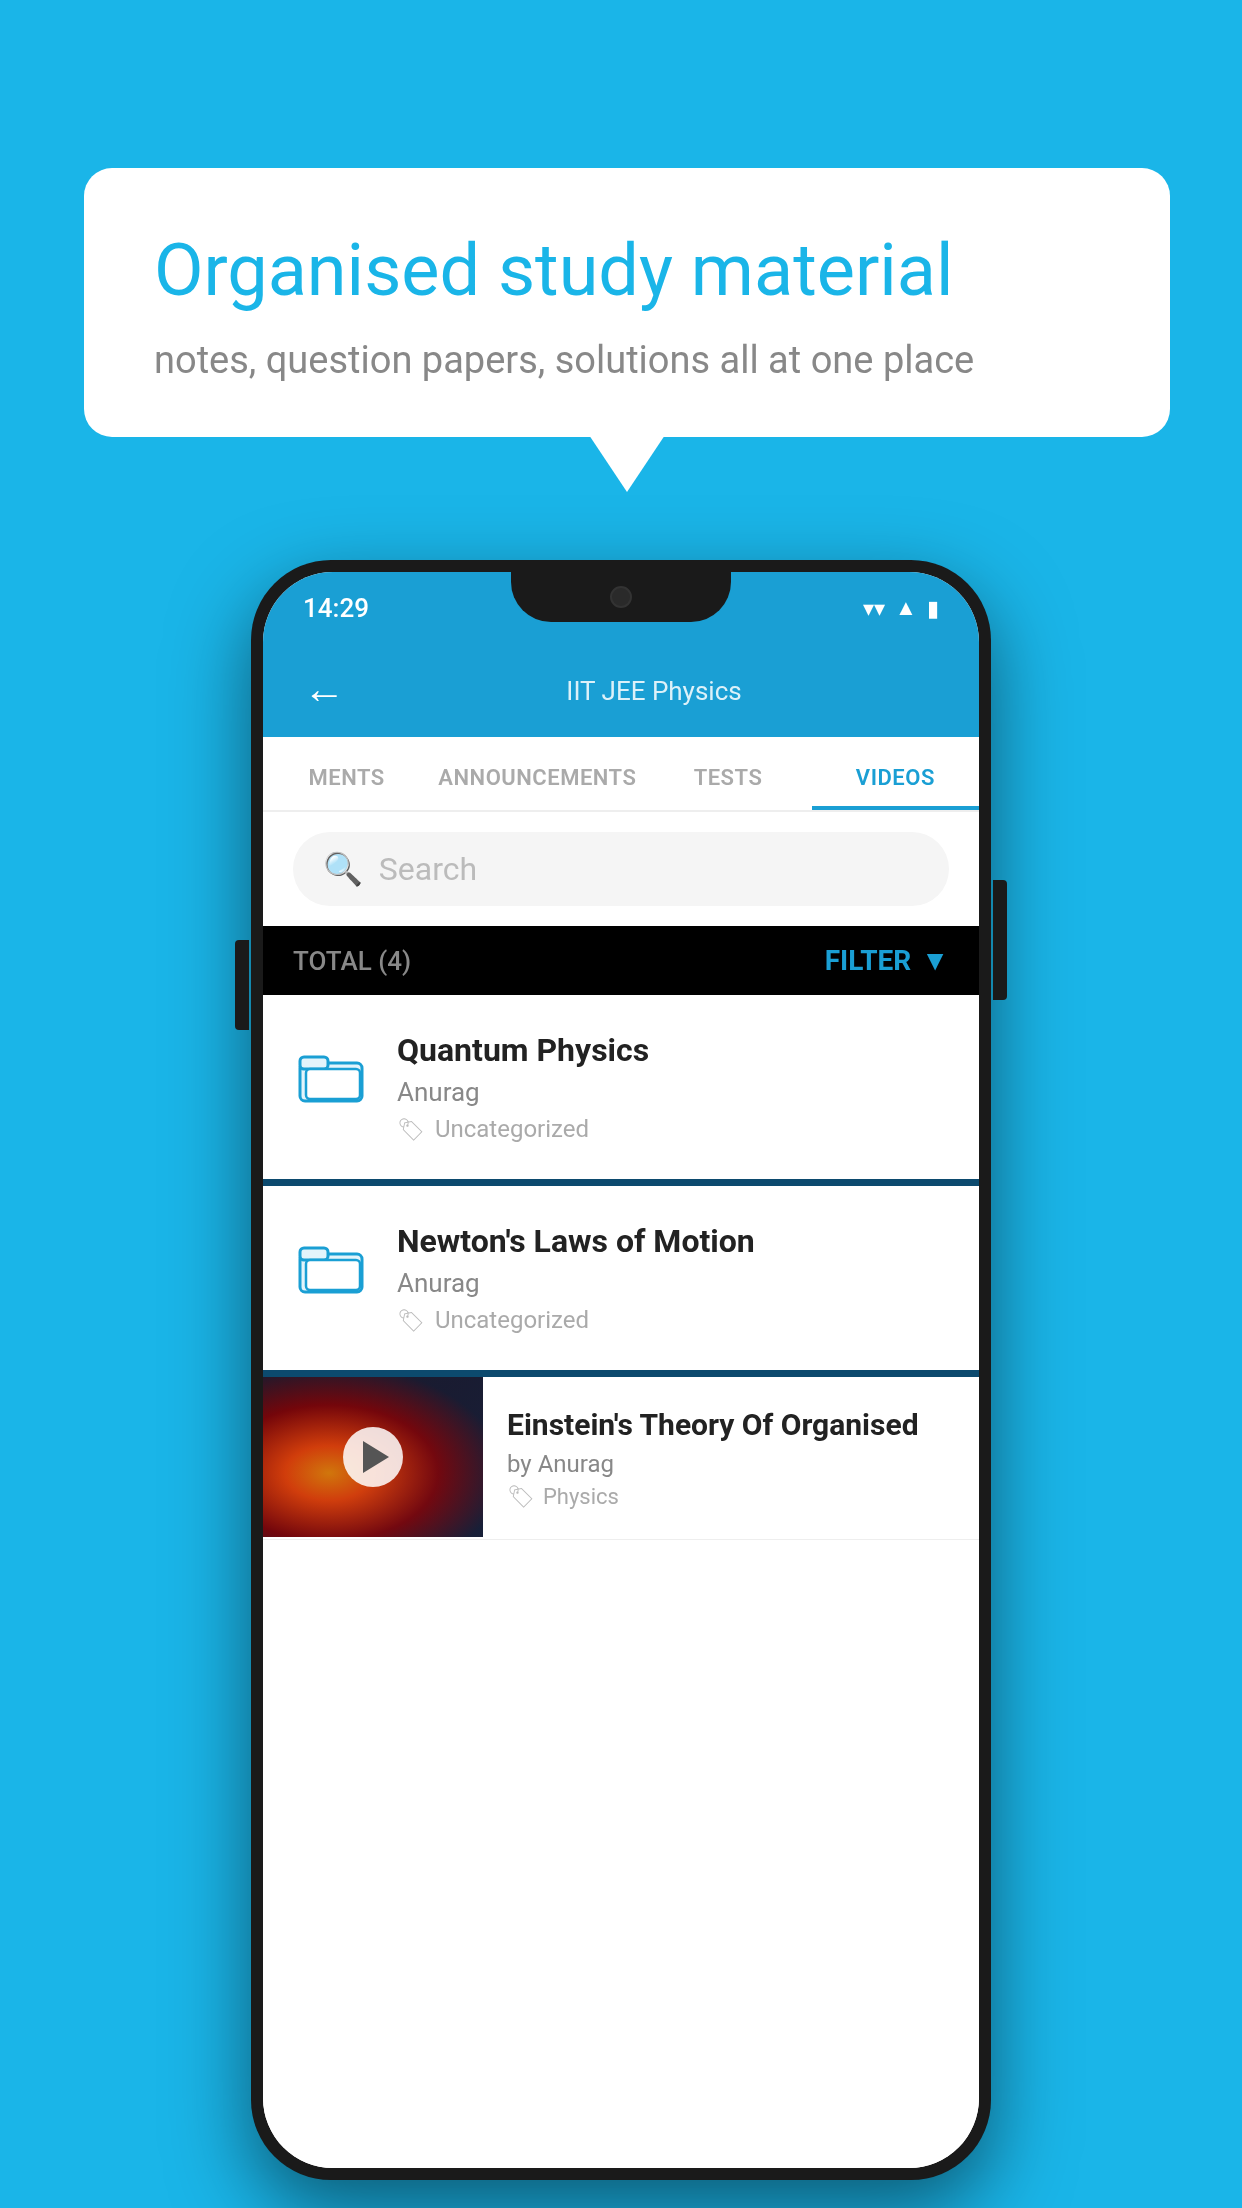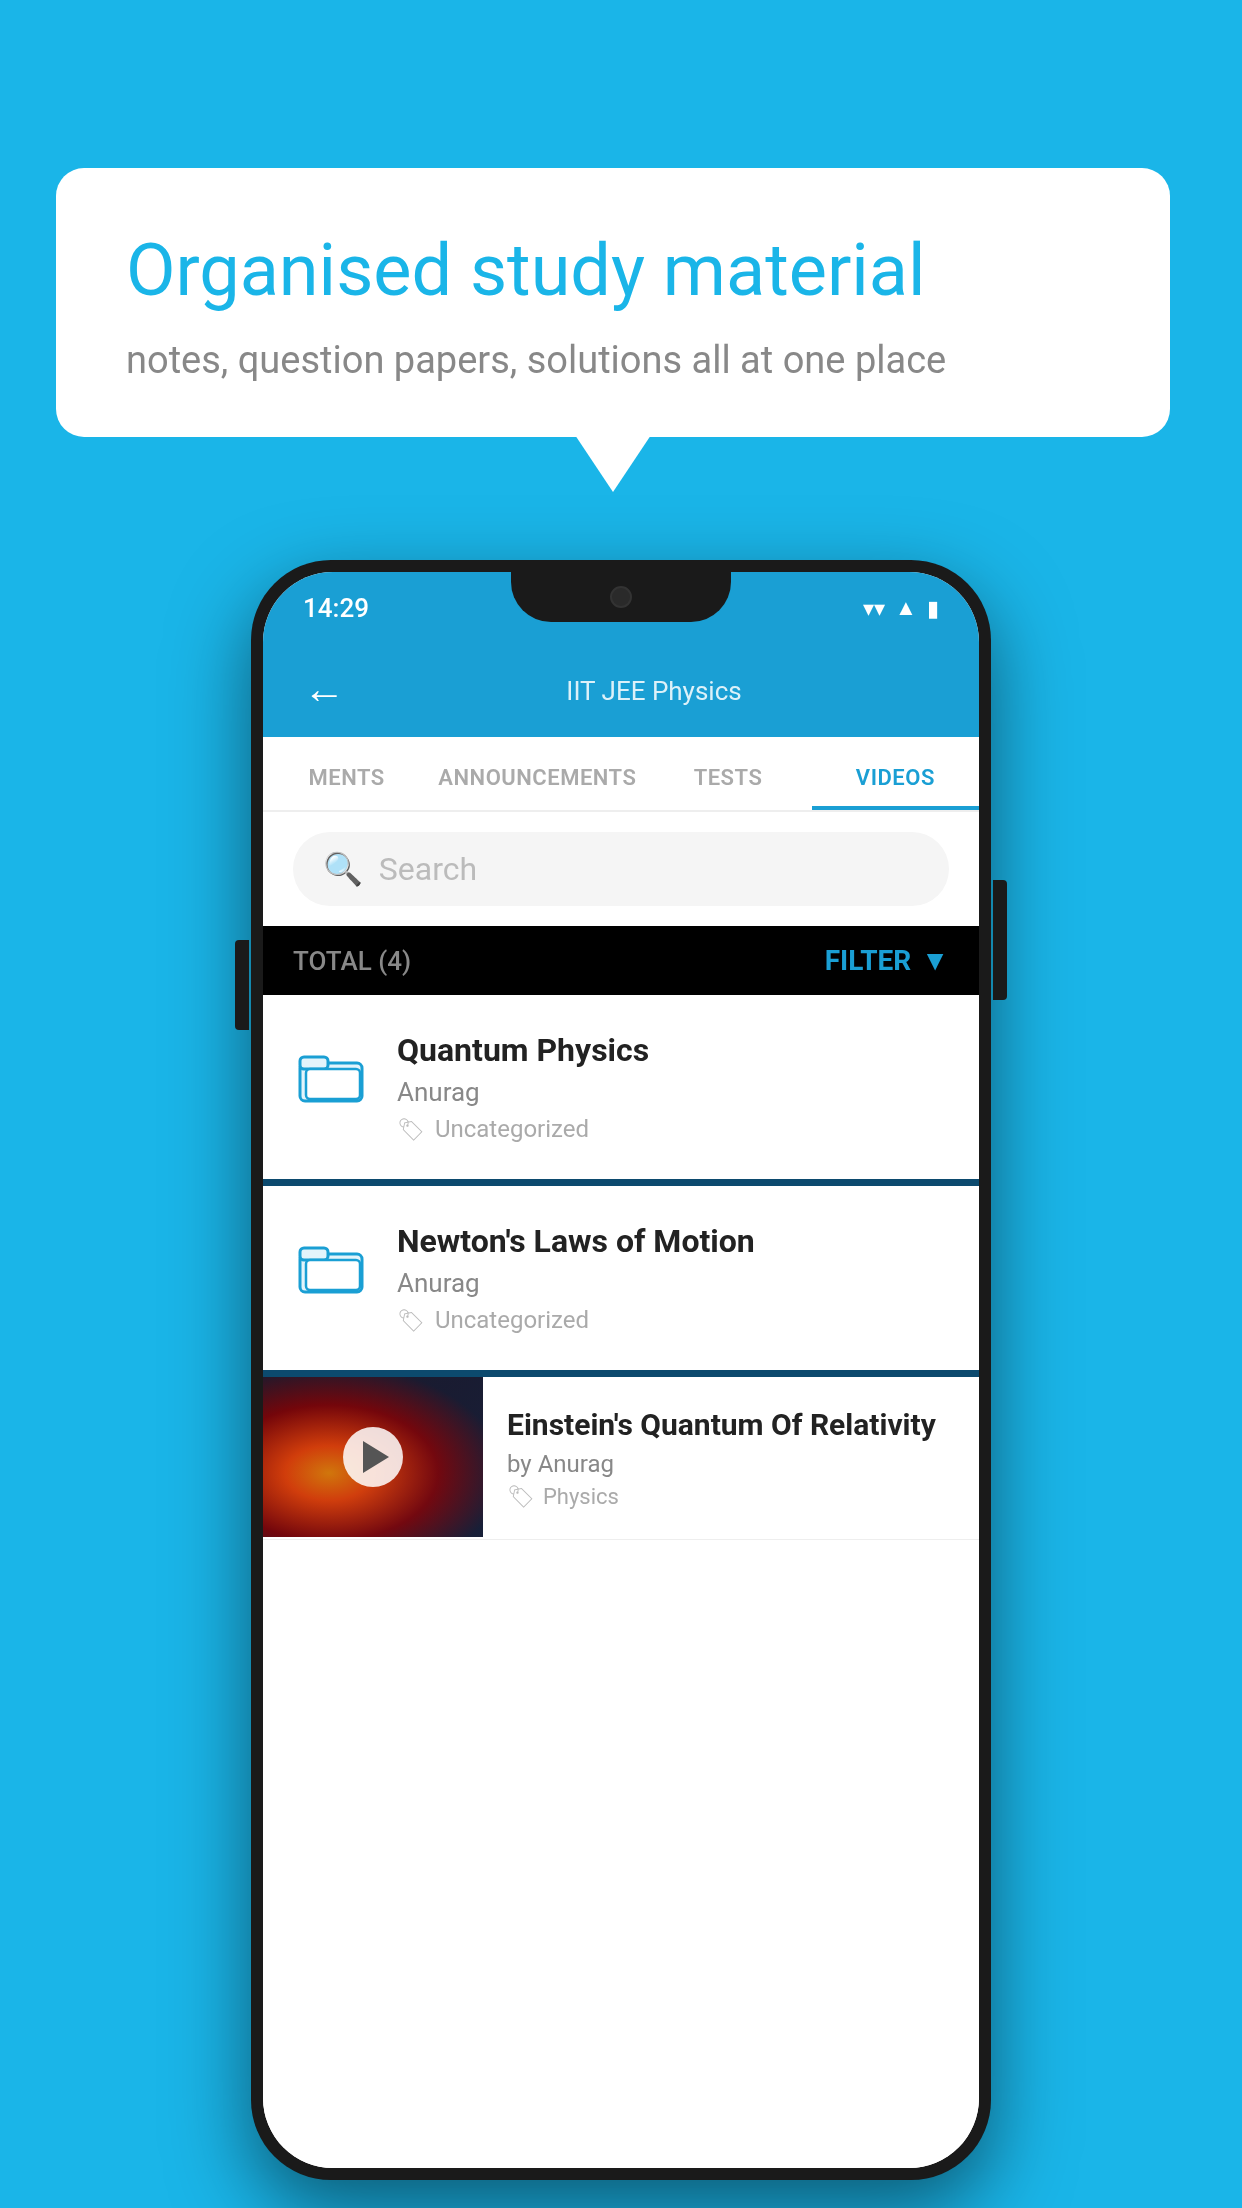--- a/index.html
+++ b/index.html
@@ -10,21 +10,21 @@
       background-color: #1ab5e8;
       font-family: 'Roboto', Arial, sans-serif;
       overflow: hidden;
       position: relative;
     }
 
     
     .speech-bubble {
       position: absolute;
       top: 168px;
-      left: 56px;
+      left: 84px;
       right: 72px;
       background: white;
       border-radius: 28px;
       padding: 60px 70px 55px 70px;
     }
     .speech-bubble::after {
       content: '';
       position: absolute;
       bottom: -55px;
       left: 50%;
@@ -508,21 +508,21 @@
           </div>
 
           <div class="list-item-with-thumb">
             <div class="thumb-container">
               <div class="thumb-bg"></div>
               <div class="play-btn">
                 <div class="play-triangle"></div>
               </div>
             </div>
             <div class="thumb-item-content">
-              <div class="thumb-item-title">Einstein's Quantum Of Relativity</div>
+              <div class="thumb-item-title">Einstein's Theory Of Organised</div>
               <div class="thumb-item-author">by Anurag</div>
               <div class="thumb-item-tag">
                 <span class="tag-icon">🏷</span>
                 <span>Physics</span>
               </div>
             </div>
           </div>
 
         </div>
       </div>

